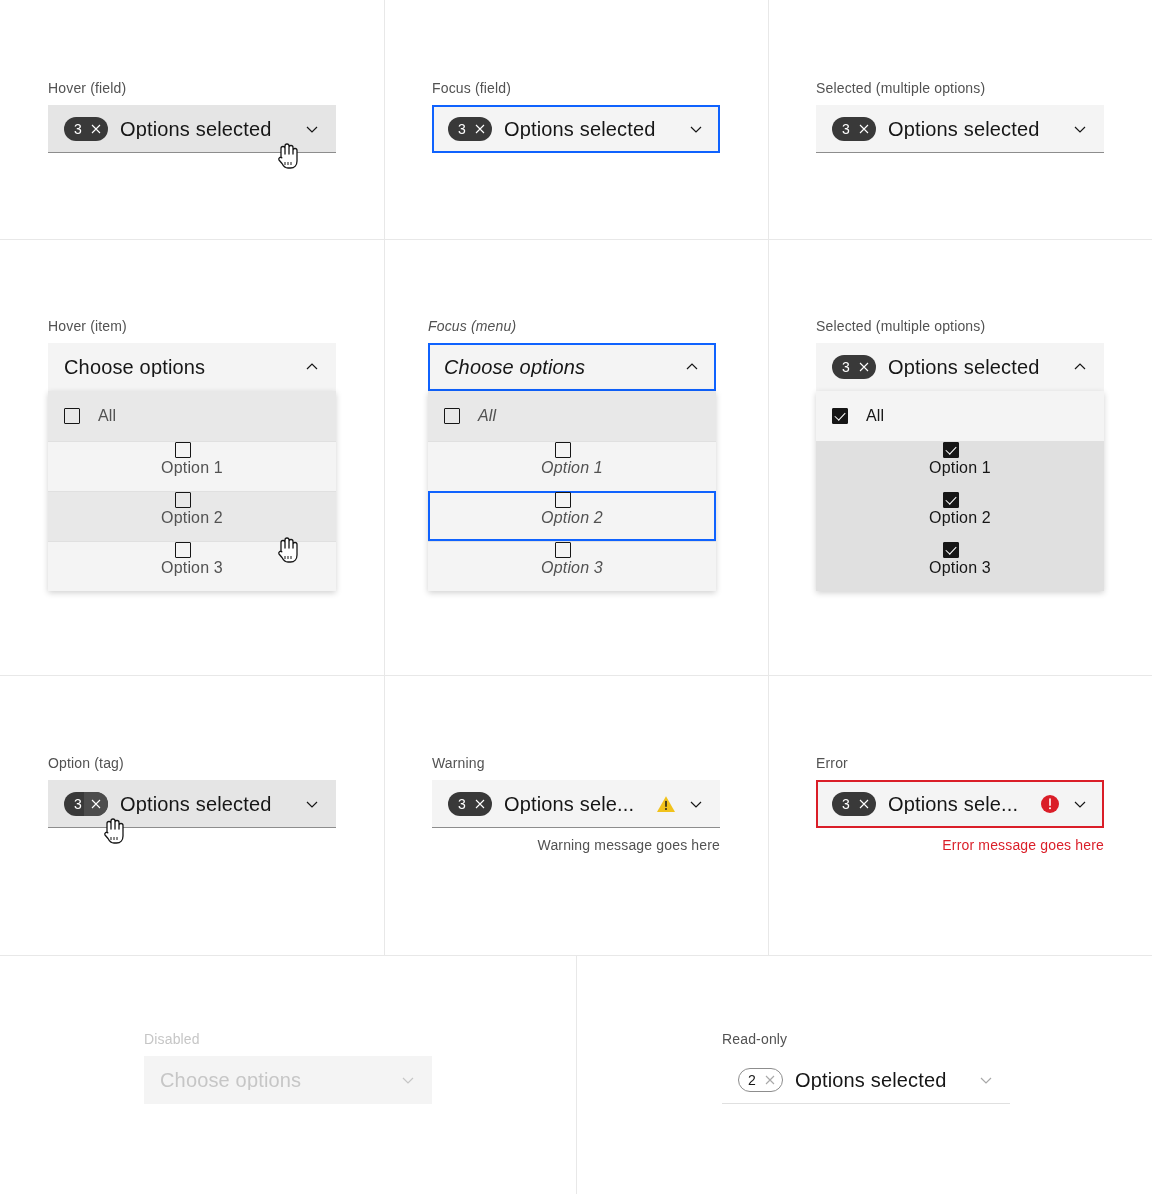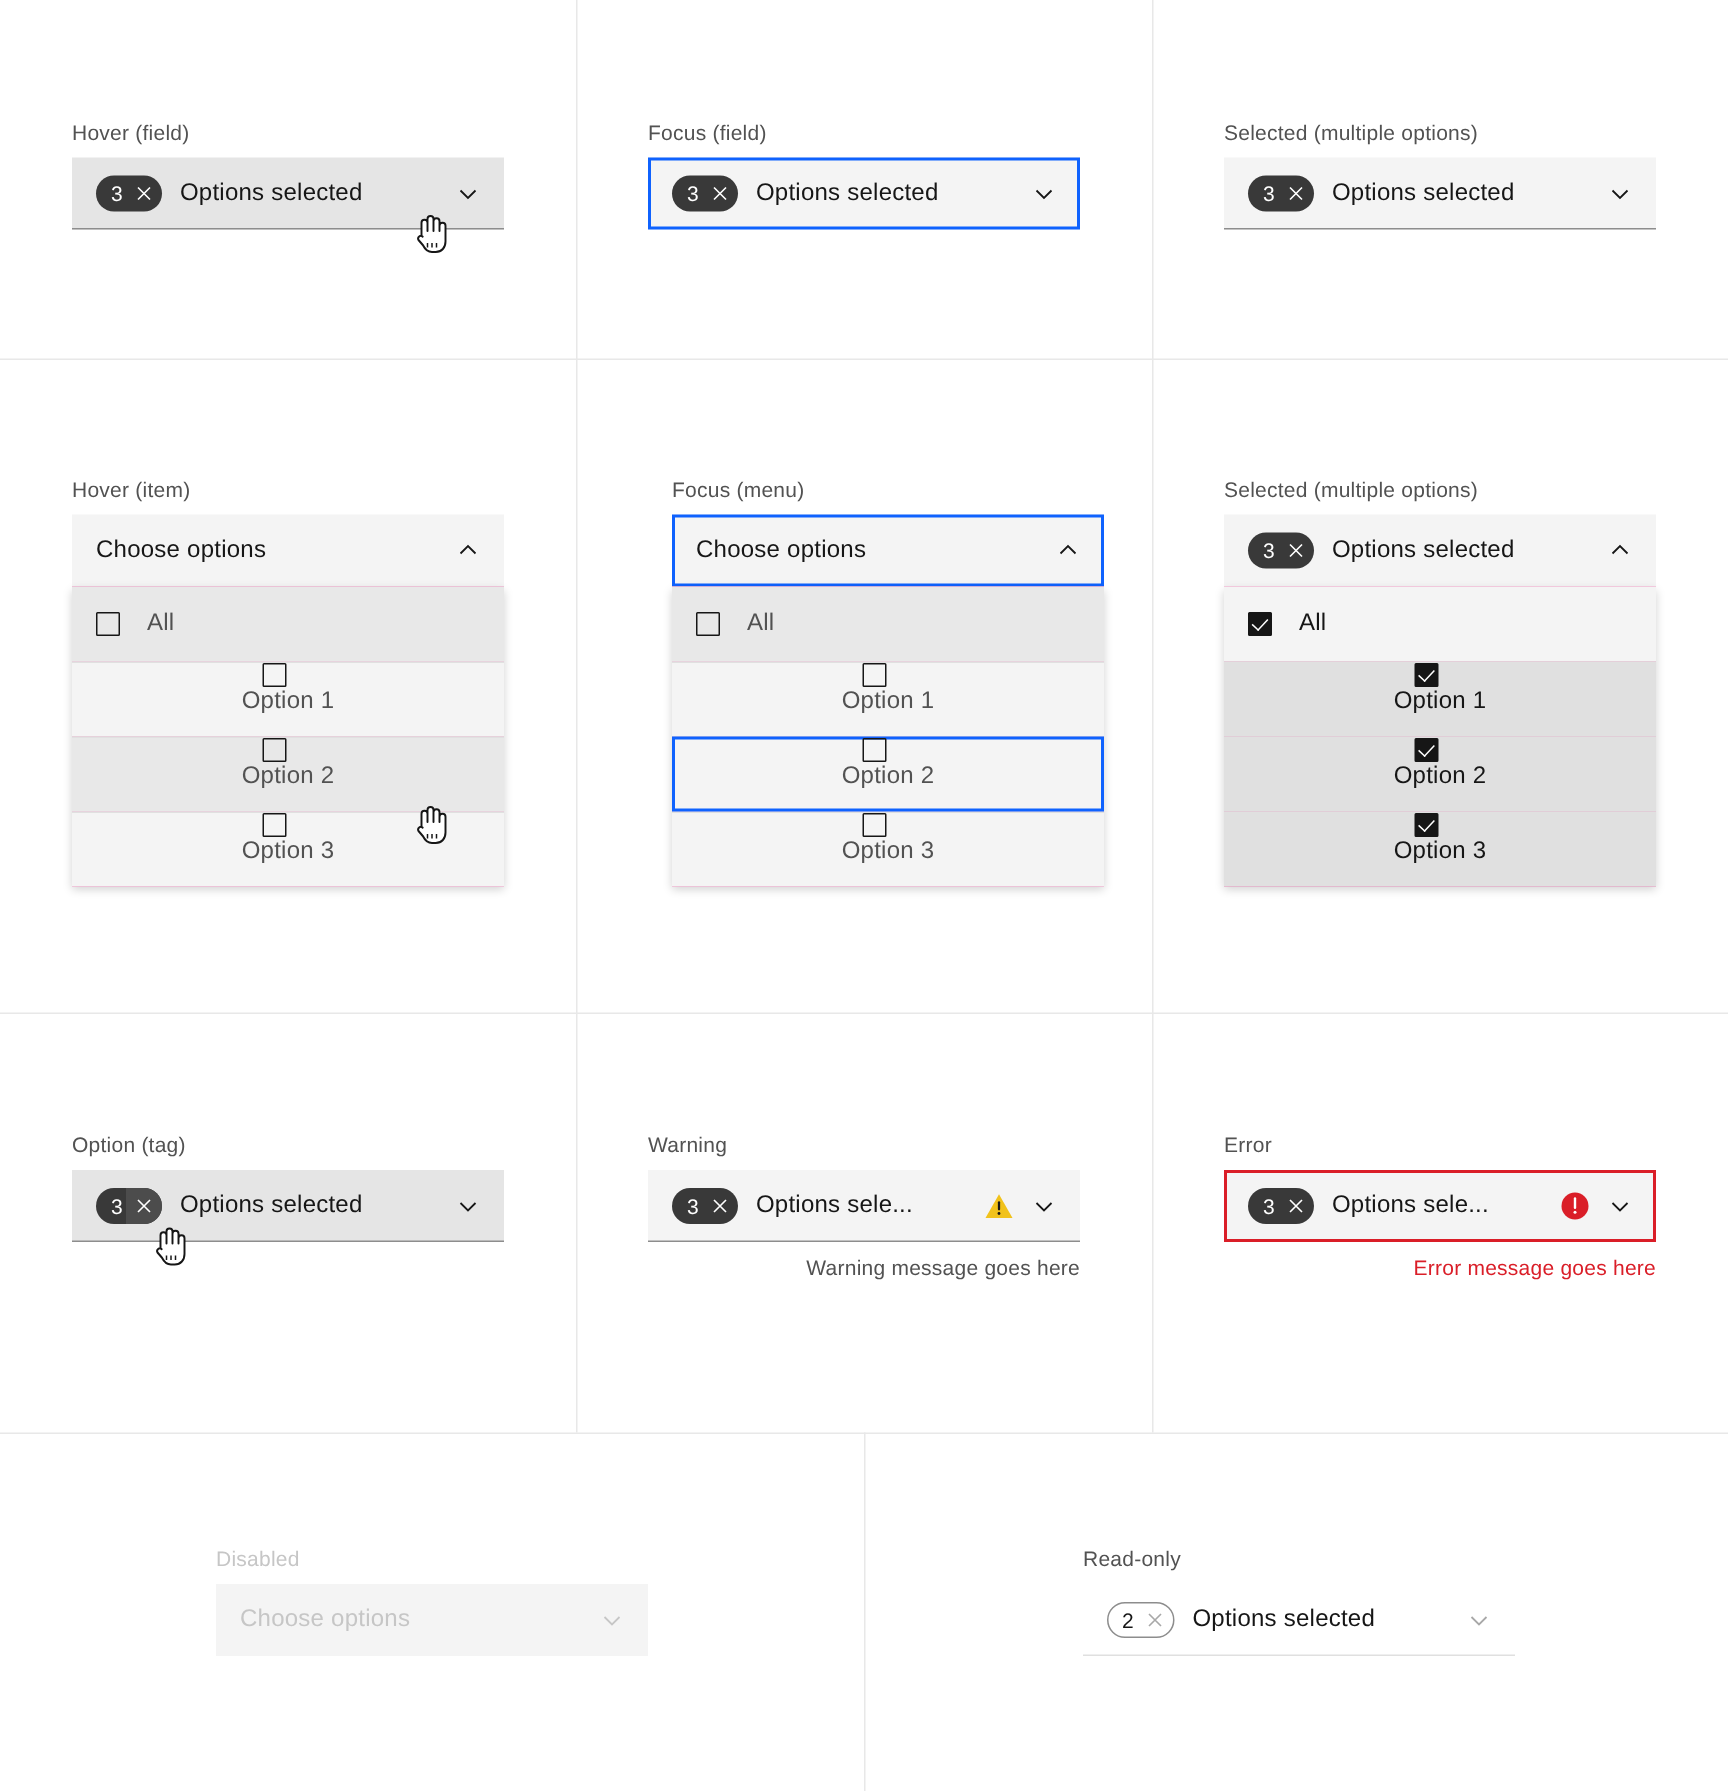--- a/index.html
+++ b/index.html
@@ -56,21 +56,21 @@
     border-bottom: 1px solid transparent;
     cursor: not-allowed;
   }
   .field.readonly {
     background: transparent;
     border-bottom: 1px solid #e0e0e0;
   }
   .field.open { border-bottom: 1px solid transparent; }
 
   .field-label {
-    font-size: 16px;
+    font-size: 20px;
     line-height: 20px;
     color: #161616;
     letter-spacing: .16px;
     flex: 1 1 auto;
     white-space: nowrap;
     overflow: hidden;
   }
   .field-label.placeholder { color: #161616; }
   .field-label.dim { color: #c6c6c6; }
 
@@ -306,21 +306,21 @@
         <span class="cb"></span>
         <span class="menu-item-label">Option 3</span>
       </div>
     </div>
     <svg class="cursor" style="left:226px; top:218px;" viewBox="0 0 26 30">
       <path d="M7 16 V7.5 a2 2 0 0 1 4 0 V13 V5 a2 2 0 0 1 4 0 V13 V6.5 a2 2 0 0 1 4 0 V13 V9.5 a2 2 0 0 1 4 0 V20 c0 4-2.5 7-6.5 7 h-2.5 c-3 0-4.5-1.5-6-4.5 L5 19 a1.8 1.8 0 0 1 2.8-2.2 Z" fill="#ffffff" stroke="#161616" stroke-width="1.3" stroke-linejoin="round"></path>
       <path d="M11 21 V24 M14 21 V24 M17 21 V24" stroke="#161616" stroke-width="1"></path>
     </svg>
   </div>
 
-  <div class="cell" style="left:448px; top:317px; width:288px;">
+  <div class="cell" style="left:428px; top:317px; width:288px;font-style:italic;">
     <div class="caption">Focus (menu)</div>
     <div class="field focus">
       <span class="field-label placeholder">Choose options</span>
       <span class="chev">
         <svg width="16" height="16" viewBox="0 0 16 16">
             <path d="M3 10 L8 5 L13 10" stroke="#161616" stroke-width="1.2" fill="none"></path>
           </svg>
       </span>
     </div>
     <div class="menu focus-menu">

